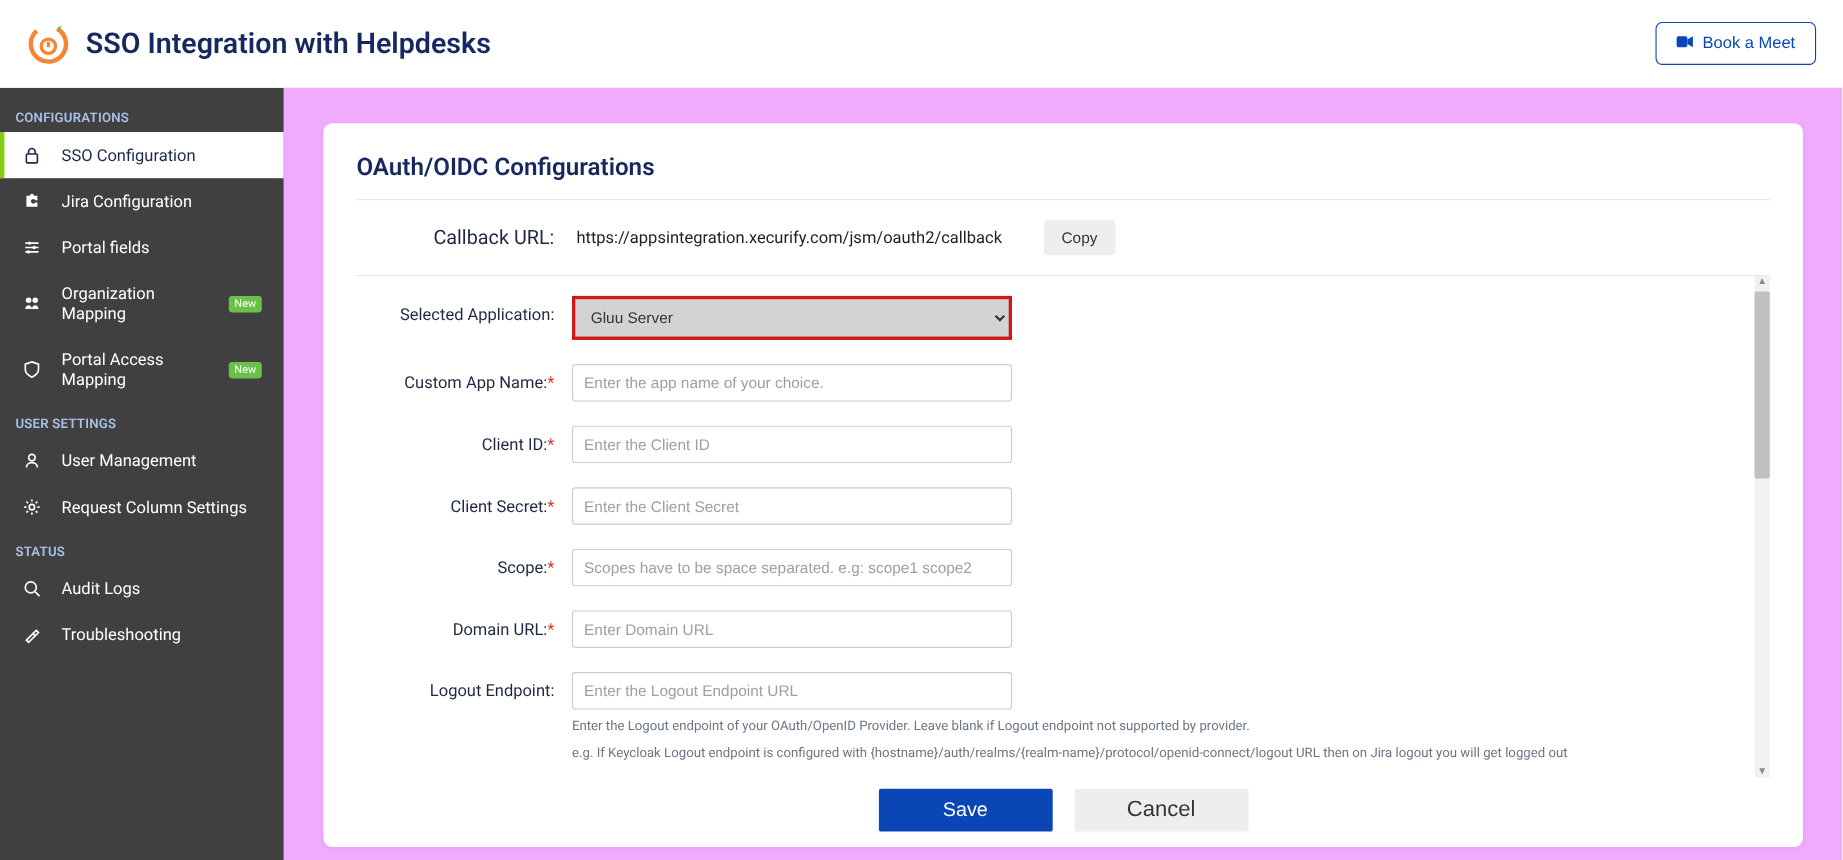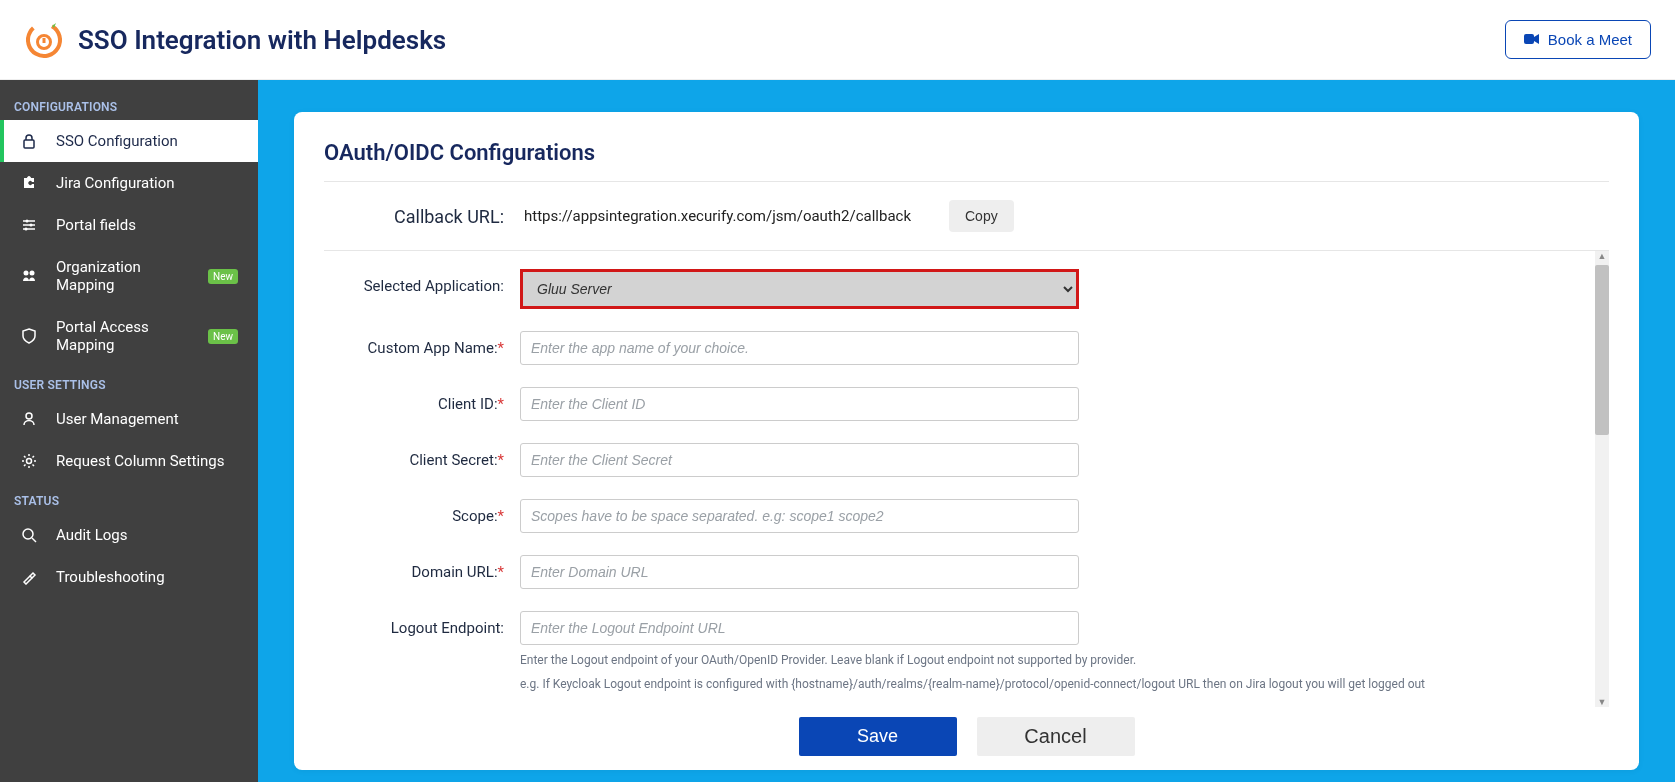--- a/index.html
+++ b/index.html
@@ -63,41 +63,41 @@
   gap: 18px;
   padding: 12px 20px;
   font-size: 15px;
   color: #fff;
   cursor: pointer;
   position: relative;
 }
 .sidebar-item.active {
   background: #fff;
   color: #1e2a4a;
-  border-left: 4px solid #22c55e;
+  border-left: 4px solid #84cc16;
   padding-left: 16px;
 }
 .sidebar-icon {
   width: 18px; height: 18px;
   display: inline-flex;
   align-items: center;
   justify-content: center;
   flex-shrink: 0;
 }
 .badge-new {
   background: #6bc148;
   color: #fff;
   font-size: 10px;
   padding: 2px 5px;
   border-radius: 3px;
   margin-left: 4px;
 }
 .content {
   flex: 1;
-  background: #0ea5e9;
+  background: #f0abfc;
   padding: 32px 36px 12px;
   overflow: hidden;
 }
 .panel {
   background: #fff;
   border-radius: 8px;
   box-shadow: 0 1px 6px rgba(0,0,0,0.05);
   padding: 28px 30px 14px;
   height: 100%;
   display: flex;
@@ -152,27 +152,26 @@
 .form-label {
   width: 180px;
   text-align: right;
   font-size: 15px;
   color: #1f2a40;
   padding-top: 8px;
   margin-right: 16px;
 }
 .req { color: #d93a3a; }
 .form-input, .form-select {
-  width: 559px;
+  width: 400px;
   padding: 8px 10px;
   font-size: 14px;
   border: 1px solid #ccc;
   border-radius: 3px;
   color: #333;
-  font-style: italic;
 }
 .form-select.highlighted {
   border: 3px solid #d11717;
   background: #d3d3d3;
   border-radius: 0;
 }
 .form-input::placeholder { color: #9aa0a6; }
 .helper-text {
   font-size: 12px;
   color: #6c7584;

